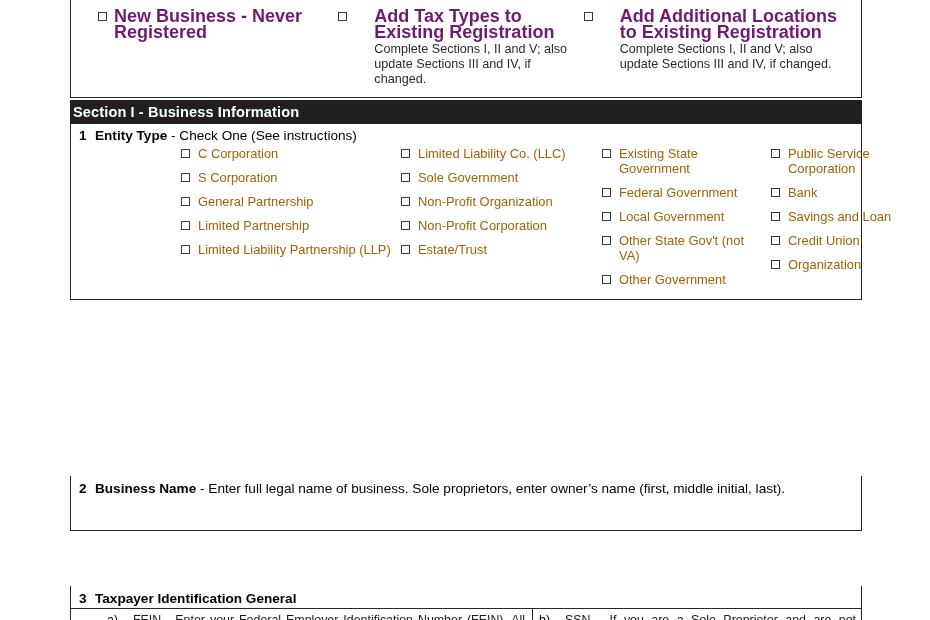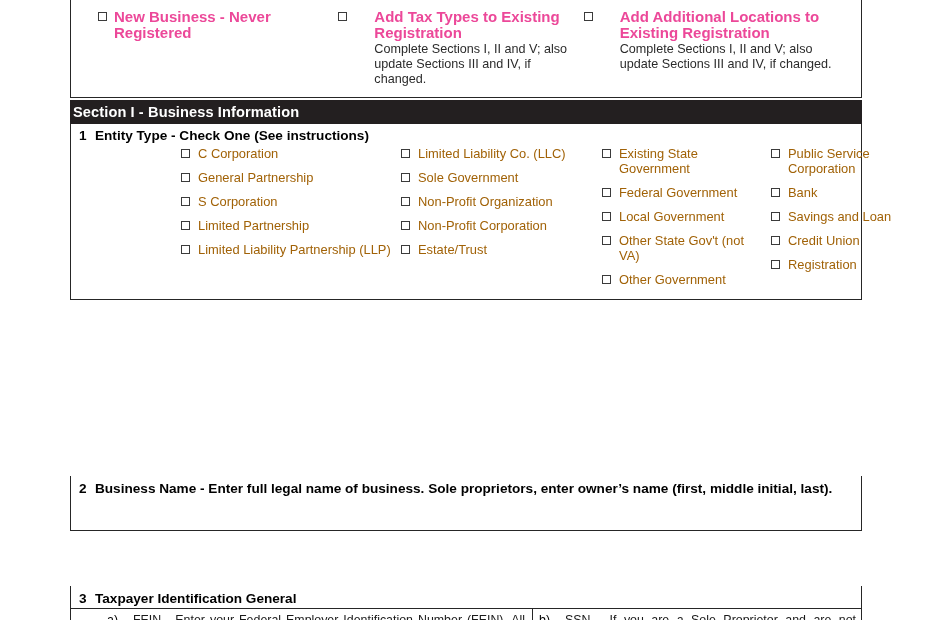--- a/index.html
+++ b/index.html
@@ -76,23 +76,23 @@
     background: #ffffff;
     box-sizing: border-box;
   }
   .choice .cb { left: 27px; }
   .choice.c1 .cb { left: 27px; }
   .choice.c2 .cb { left: 6px; }
   .choice.c3 .cb { left: 6px; }
 
   .choice-head {
     font-weight: bold;
-    font-size: 15px;
+    font-size: 18px;
     line-height: 15.5px;
-    color: #ec4899;
+    color: #701a75;
     margin-left: 16px;
   }
   .choice.c1 .choice-head { margin-left: 17px; }
   .choice-sub {
     font-size: 12.6px;
     line-height: 15.2px;
     color: #2b2b2b;
     margin-left: 16px;
     margin-top: 2px;
   }
@@ -125,21 +125,21 @@
     font-weight: bold;
     font-size: 13.6px;
   }
   .rowtitle {
     position: absolute;
     left: 24px;
     font-size: 13.6px;
     white-space: nowrap;
   }
   .rowtitle b { font-weight: bold; }
-  .rowtitle .thin { font-weight: bold; }
+  .rowtitle .thin { font-weight: normal; }
 
   
   #entity-block {
     top: 124px;
     height: 176px;
     border-bottom: 1px solid #262626;
   }
   #entity-block .num     { top: 4px; }
   #entity-block .rowtitle{ top: 4px; }
 
@@ -253,22 +253,22 @@
   </div>
 
   <div class="frame numbered" id="entity-block">
     <span class="num">1</span>
     <span class="rowtitle"><b>Entity Type</b><span class="thin"> - Check One (See instructions)</span></span>
 
     <div class="ent-cols">
 
       <div class="ent-col e1">
         <div class="ent-item"><span class="ebox"></span><span>C Corporation</span></div>
+        <div class="ent-item"><span class="ebox"></span><span>S Corporation</span></div>
         <div class="ent-item"><span class="ebox"></span><span>General Partnership</span></div>
-        <div class="ent-item"><span class="ebox"></span><span>S Corporation</span></div>
         <div class="ent-item"><span class="ebox"></span><span>Limited Partnership</span></div>
         <div class="ent-item"><span class="ebox"></span><span>Limited Liability Partnership (LLP)</span></div>
       </div>
 
       <div class="ent-col e2">
         <div class="ent-item"><span class="ebox"></span><span>Limited Liability Co. (LLC)</span></div>
         <div class="ent-item"><span class="ebox"></span><span>Sole Government</span></div>
         <div class="ent-item"><span class="ebox"></span><span>Non-Profit Organization</span></div>
         <div class="ent-item"><span class="ebox"></span><span>Non-Profit Corporation</span></div>
         <div class="ent-item"><span class="ebox"></span><span>Estate/Trust</span></div>
@@ -280,21 +280,21 @@
         <div class="ent-item"><span class="ebox"></span><span>Local Government</span></div>
         <div class="ent-item"><span class="ebox"></span><span>Other State Gov't (not VA)</span></div>
         <div class="ent-item"><span class="ebox"></span><span>Other Government</span></div>
       </div>
 
       <div class="ent-col e4">
         <div class="ent-item"><span class="ebox"></span><span>Public Service Corporation</span></div>
         <div class="ent-item"><span class="ebox"></span><span>Bank</span></div>
         <div class="ent-item"><span class="ebox"></span><span>Savings and Loan</span></div>
         <div class="ent-item"><span class="ebox"></span><span>Credit Union</span></div>
-        <div class="ent-item"><span class="ebox"></span><span>Registration</span></div>
+        <div class="ent-item"><span class="ebox"></span><span>Organization</span></div>
       </div>
 
     </div>
   </div>
 
   <div class="frame numbered band" id="business-name-block">
     <span class="num">2</span>
     <span class="rowtitle"><b>Business Name</b><span class="thin"> - Enter full legal name of business. Sole proprietors, enter owner’s name (first, middle initial, last).</span></span>
   </div>
 

